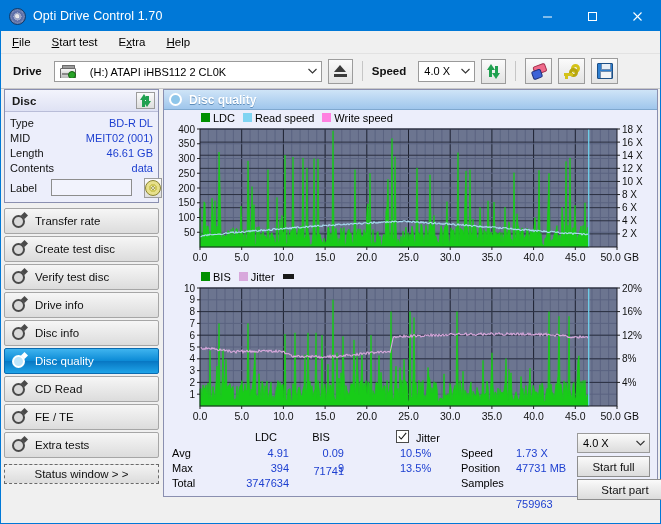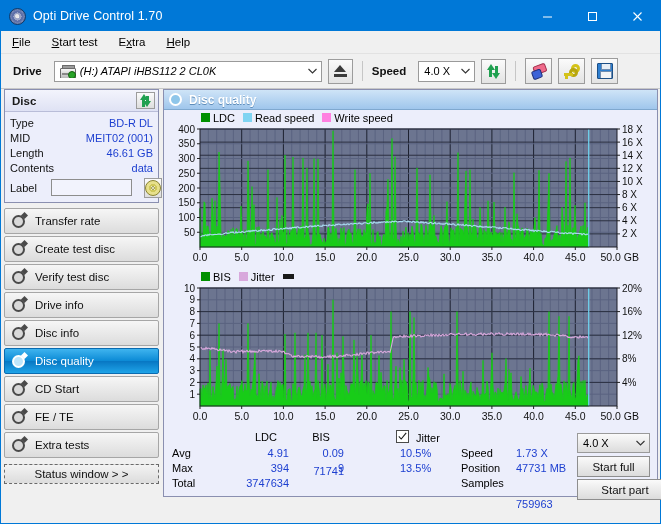--- a/index.html
+++ b/index.html
@@ -49,21 +49,21 @@
     padding:0 6px;gap:6px;border-bottom:1px solid #c8c8c8;
   }
   .tb-label{font-weight:bold;font-size:11.5px;color:#111;margin-left:6px;margin-right:6px;}
   .combo{
     height:21px;background:#fff;border:1px solid #9a9a9a;display:flex;align-items:center;
     font-size:11px;color:#000;position:relative;box-sizing:border-box;
   }
   .combo .cb-text{padding-left:5px;white-space:nowrap;overflow:hidden;}
   .combo .chev{margin-left:auto;width:17px;display:flex;align-items:center;justify-content:center;color:#444;}
   #drive-combo{width:268px;}
-  #drive-combo .cb-text{display:flex;align-items:center;gap:5px;font-style:italic;}
+  #drive-combo .cb-text{display:flex;align-items:flex-end;gap:15px;}
   .drv-icon{width:15px;height:13px;position:relative;display:inline-block;flex:none;}
   .drv-icon .body{position:absolute;left:0;top:3px;width:14px;height:9px;border:1px solid #6b6b6b;background:linear-gradient(#f7f7f7,#b9b9b9);border-radius:1px;}
   .drv-icon .slot{position:absolute;left:2px;top:8px;width:8px;height:2px;background:#888;}
   .drv-icon .top{position:absolute;left:2px;top:0px;width:11px;height:4px;background:#9b9b9b;border:1px solid #6b6b6b;border-bottom:none;border-radius:1px 1px 0 0;}
   .drv-icon .grn{position:absolute;right:-1px;bottom:-1px;width:6px;height:6px;border-radius:50%;background:#29a329;border:1px solid #15610f;}
   .tbtn{
     width:25px;height:25px;border:1px solid #9c9c9c;background:linear-gradient(#fbfbfb,#e3e3e3);
     display:flex;align-items:center;justify-content:center;box-sizing:border-box;
   }
   .sep{width:1px;height:20px;background:#c6c6c6;margin:0 3px;}
@@ -362,21 +362,21 @@
               <i class="g"></i>
               <i class="spark"></i>
             </span>
           <span class="nlabel">Disc quality</span>
         </div>
         <div class="navbtn">
           <span class="gear-ic">
               <i class="g"></i>
               <i class="spark"></i>
             </span>
-          <span class="nlabel">CD Start</span>
+          <span class="nlabel">CD Read</span>
         </div>
         <div class="navbtn">
           <span class="gear-ic">
               <i class="g"></i>
               <i class="spark"></i>
             </span>
           <span class="nlabel">FE / TE</span>
         </div>
         <div class="navbtn">
           <span class="gear-ic">

